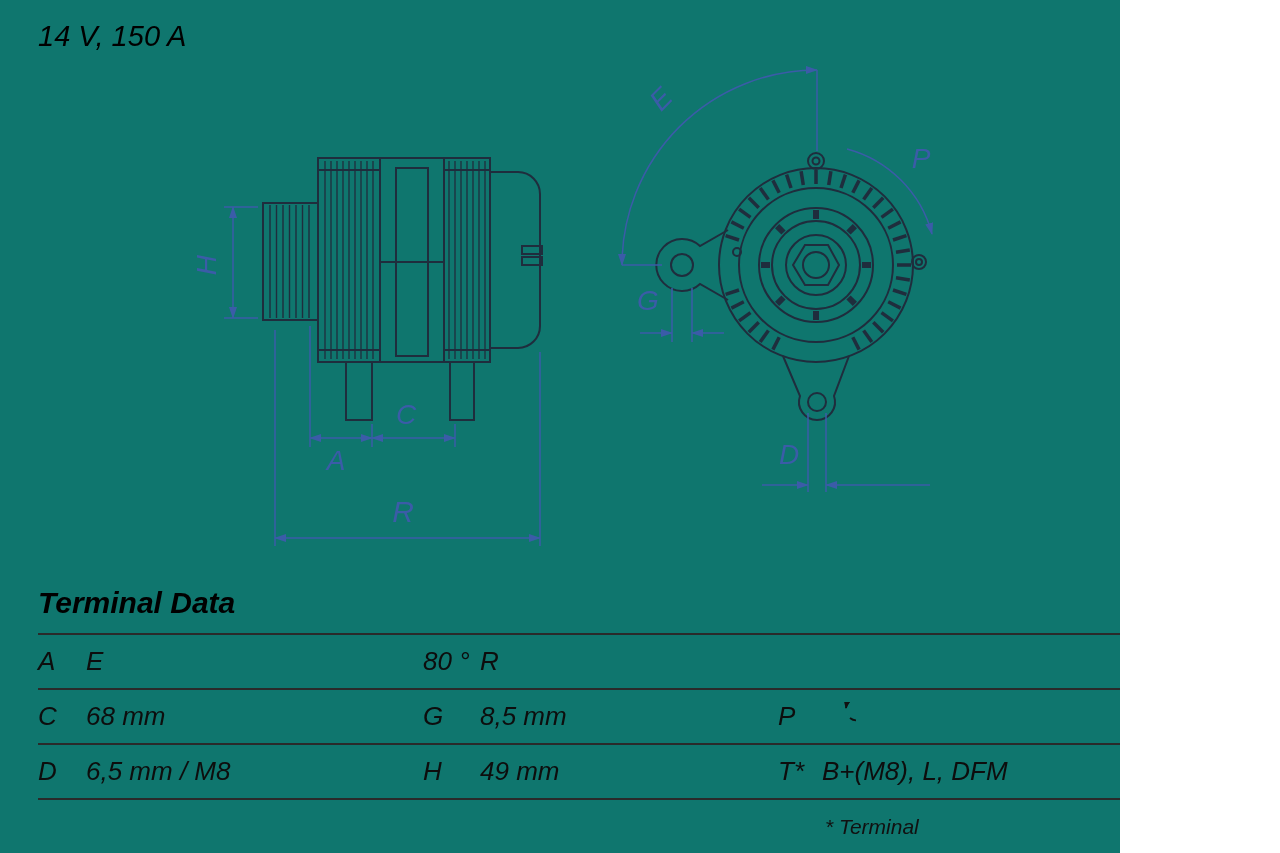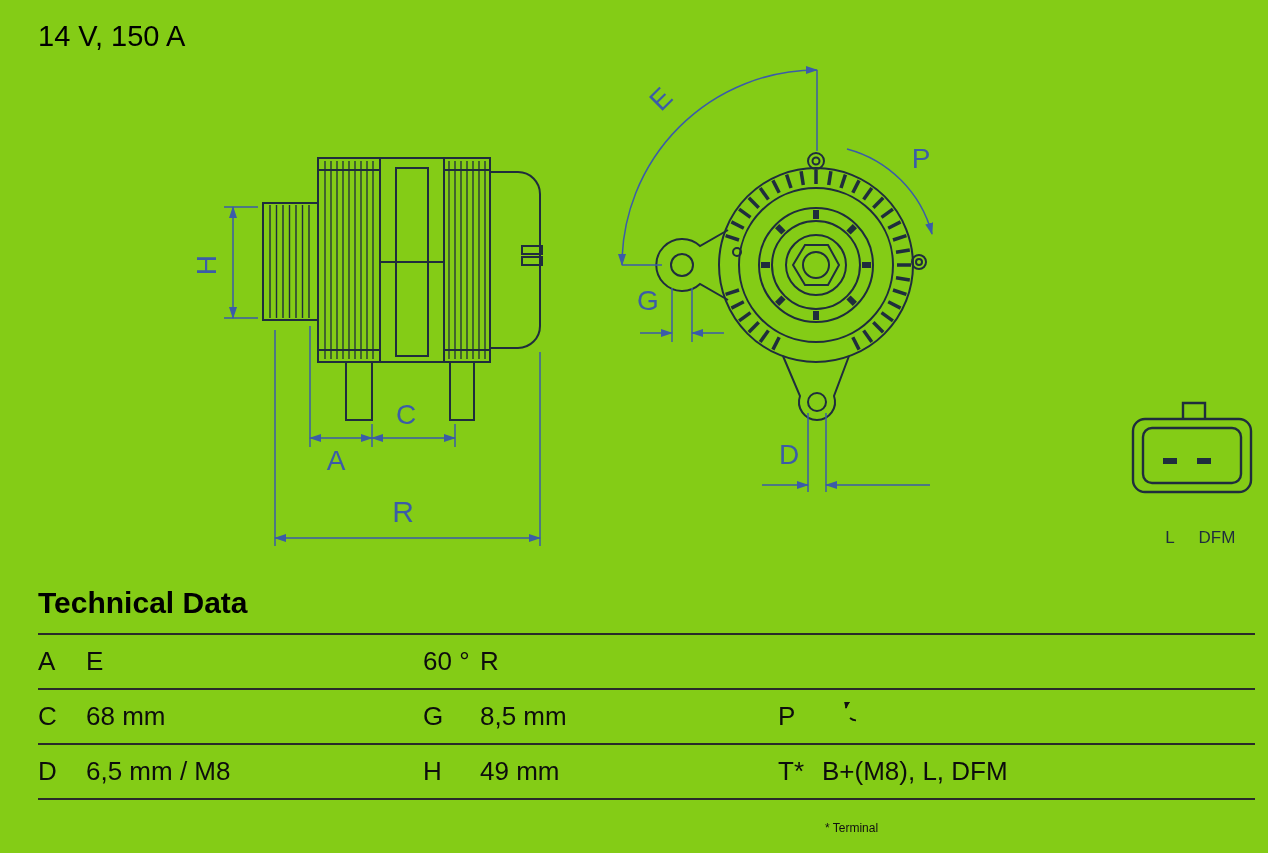--- a/index.html
+++ b/index.html
@@ -1,35 +1,35 @@
 <!DOCTYPE html>
 <html><head>
 <meta charset="utf-8">
 <style>
   * { margin:0; padding:0; box-sizing:border-box; }
   html, body { width:1280px; height:853px; background:#ffffff;
                font-family:"Liberation Sans", sans-serif; }
-  .page { position:relative; width:1268px; height:853px; background:#84cc16; overflow:hidden; }
+  .page { position:relative; width:1120px; height:853px; background:#0f766e; overflow:hidden;font-style:italic; }
 
   .title { position:absolute; left:38px; top:20px; font-size:29px; color:#000; font-weight:400; }
 
   .diagram-svg { position:absolute; left:0; top:0; width:1280px; height:580px; }
   svg text { font-family:"Liberation Sans", sans-serif; }
 
   .tech { position:absolute; left:38px; top:586px; width:1217px; }
   .tech-heading { font-size:30px; font-weight:700; color:#000; margin-bottom:13px; }
 
   .ttable { border-top:2px solid #2a2a2a; }
   .trow { display:grid; grid-template-columns:48px 337px 57px 298px 44px 1fr;
           align-items:center; height:55px; border-bottom:2px solid #2a2a2a;
           font-size:26px; color:#0d0d0d; }
   .tkey, .tval { display:flex; align-items:center; height:100%; }
   .rot-icon { width:34px; height:30px; }
 
-  .footnote { margin-top:21px; margin-left:787px; font-size:12px; color:#111; }
+  .footnote { margin-top:15px; margin-left:787px; font-size:21px; color:#111; }
 </style>
 </head>
 <body>
 
 <div class="page">
 
   <div class="title">14 V, 150 A</div>
 
   <svg class="diagram-svg" viewBox="0 0 1280 580" xmlns="http://www.w3.org/2000/svg">
     <defs>
@@ -199,27 +199,27 @@
       <rect x="1163" y="458" width="14" height="6" fill="#1f2d3d" stroke="none"></rect>
       <rect x="1197" y="458" width="14" height="6" fill="#1f2d3d" stroke="none"></rect>
     </g>
     <g fill="#1f2d3d" font-size="17">
       <text x="1170" y="543" text-anchor="middle">L</text>
       <text x="1217" y="543" text-anchor="middle">DFM</text>
     </g>
   </svg>
 
   <div class="tech">
-    <div class="tech-heading">Technical Data</div>
+    <div class="tech-heading">Terminal Data</div>
 
     <div class="ttable">
       <div class="trow">
         <span class="tkey">A</span>
         <span class="tkey">E</span>
-        <span class="tval">60 °</span>
+        <span class="tval">80 °</span>
         <span class="tkey">R</span>
       </div>
       <div class="trow">
         <span class="tkey">C</span>
         <span class="tval">68 mm</span>
         <span class="tkey">G</span>
         <span class="tval">8,5 mm</span>
         <span class="tkey">P</span>
         <span class="tval">
           <svg class="rot-icon" viewBox="0 0 34 30">

